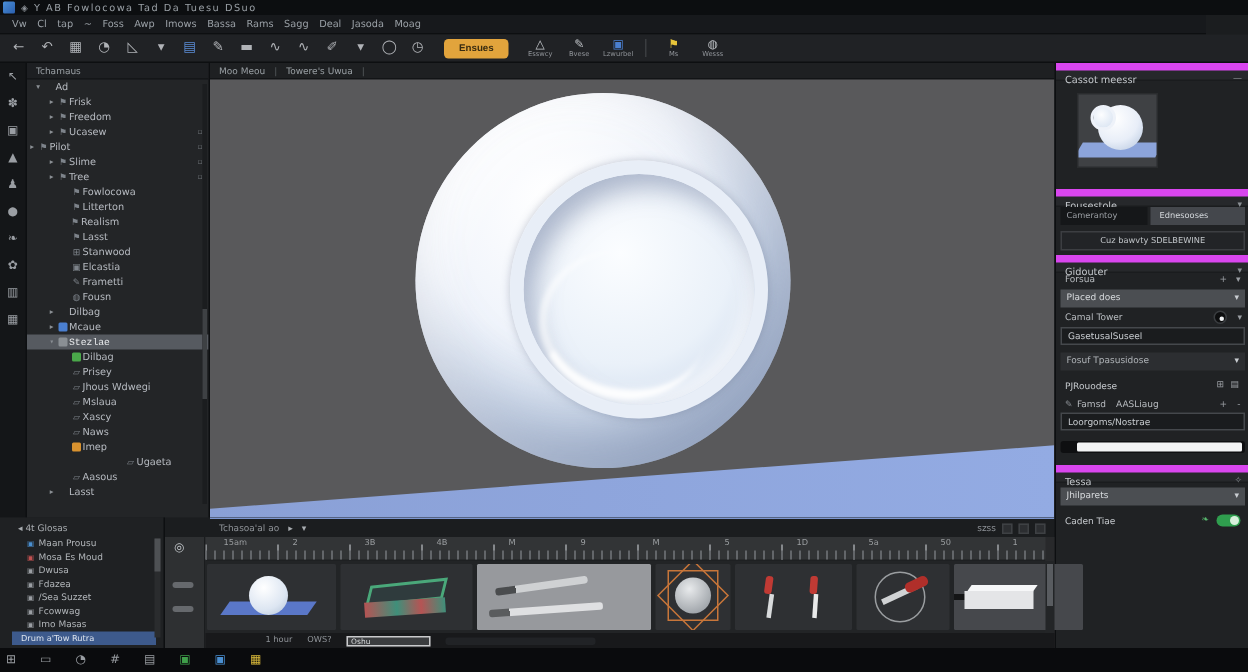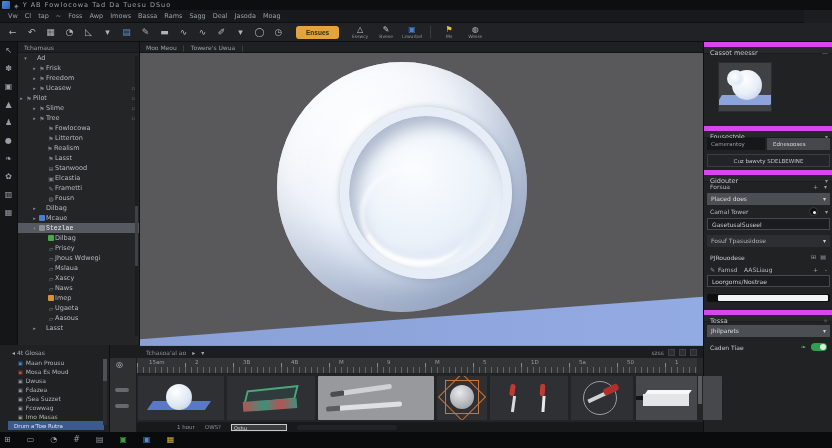--- a/index.html
+++ b/index.html
@@ -355,21 +355,21 @@
         <div class="trow" style="padding-left: 22px;">
           <span class="arr"></span>
           <span class="tic">▱</span>
           <span class="tx">Naws</span>
         </div>
         <div class="trow" style="padding-left: 22px;">
           <span class="arr"></span>
           <span class="sq" style="background: rgb(216, 146, 47);"></span>
           <span class="tx">Imep</span>
         </div>
-        <div class="trow" style="padding-left: 22px;">
+        <div class="trow" style="padding-left: 22px; margin-left: 36px;">
           <span class="arr"></span>
           <span class="tic">▱</span>
           <span class="tx">Ugaeta</span>
         </div>
         <div class="trow" style="padding-left: 22px;">
           <span class="arr"></span>
           <span class="tic">▱</span>
           <span class="tx">Aasous</span>
         </div>
         <div class="trow" style="padding-left: 13px;">

